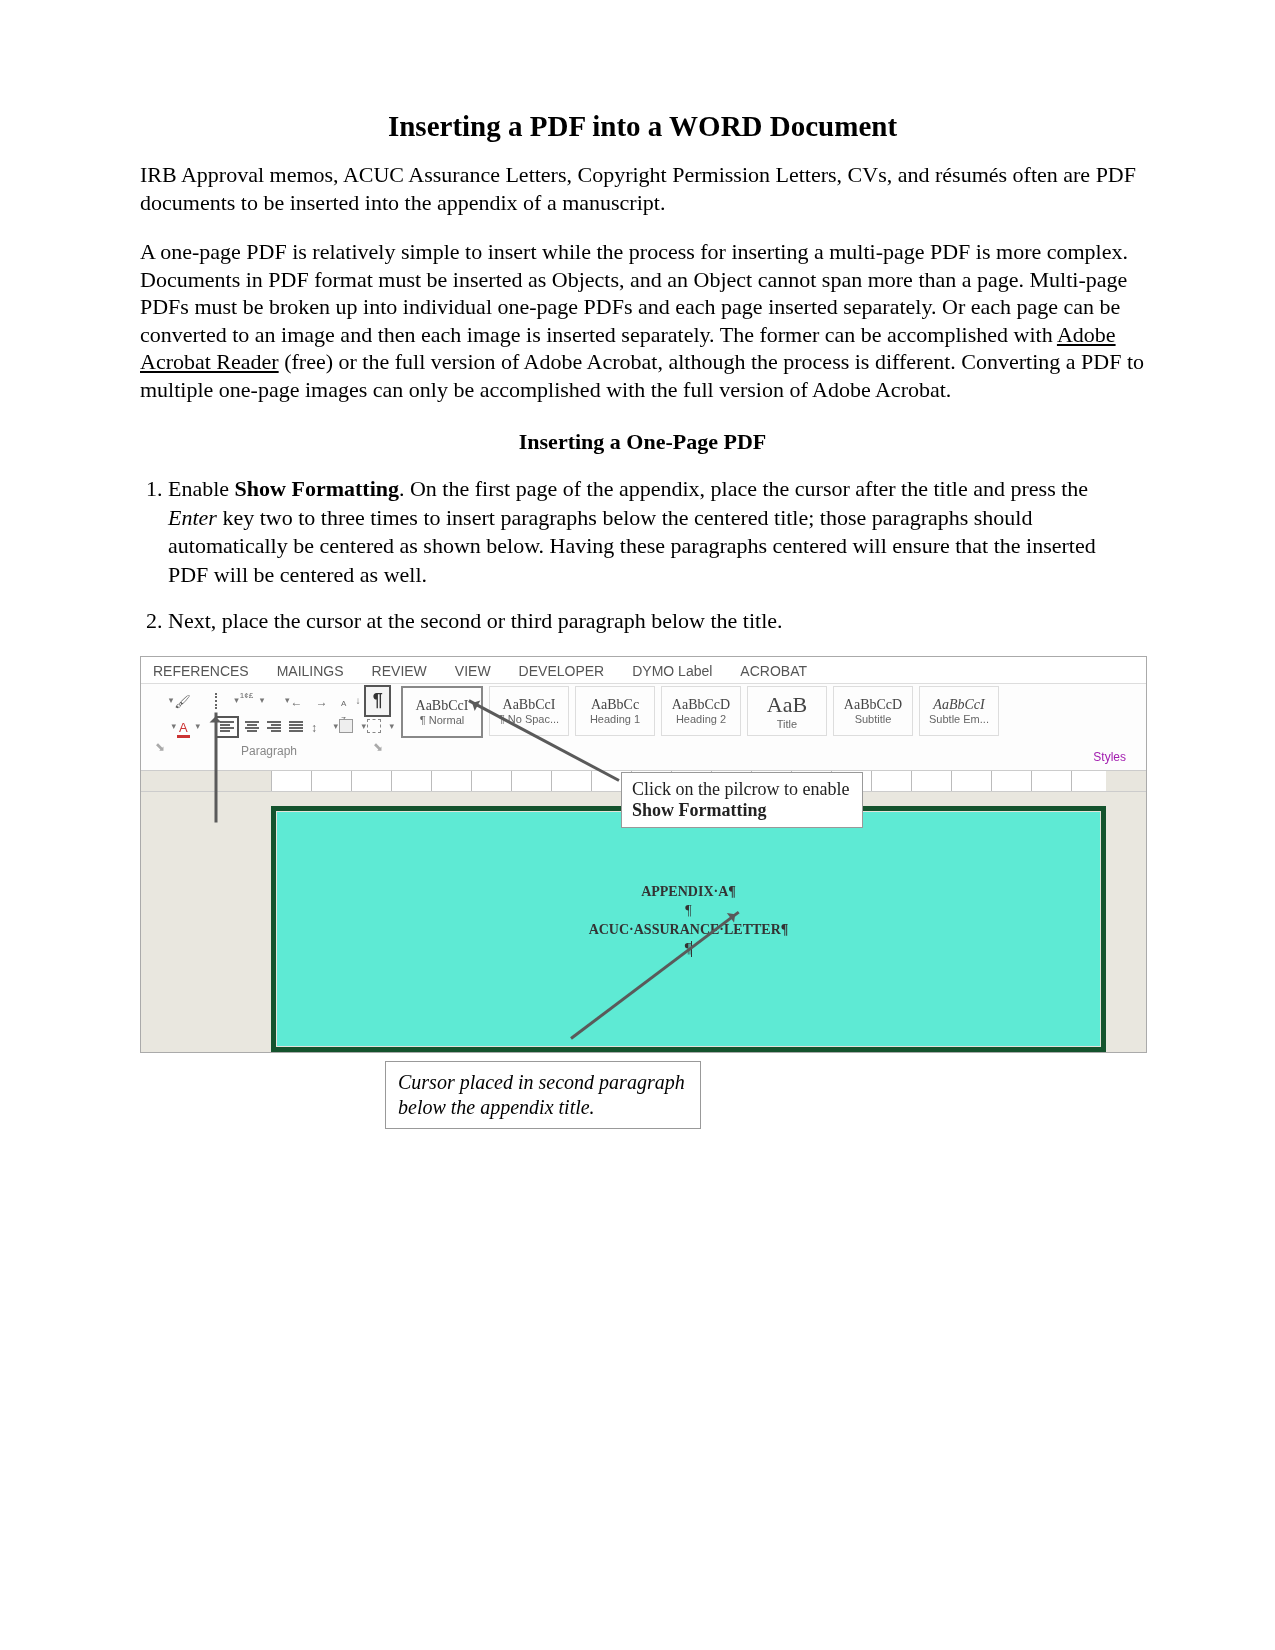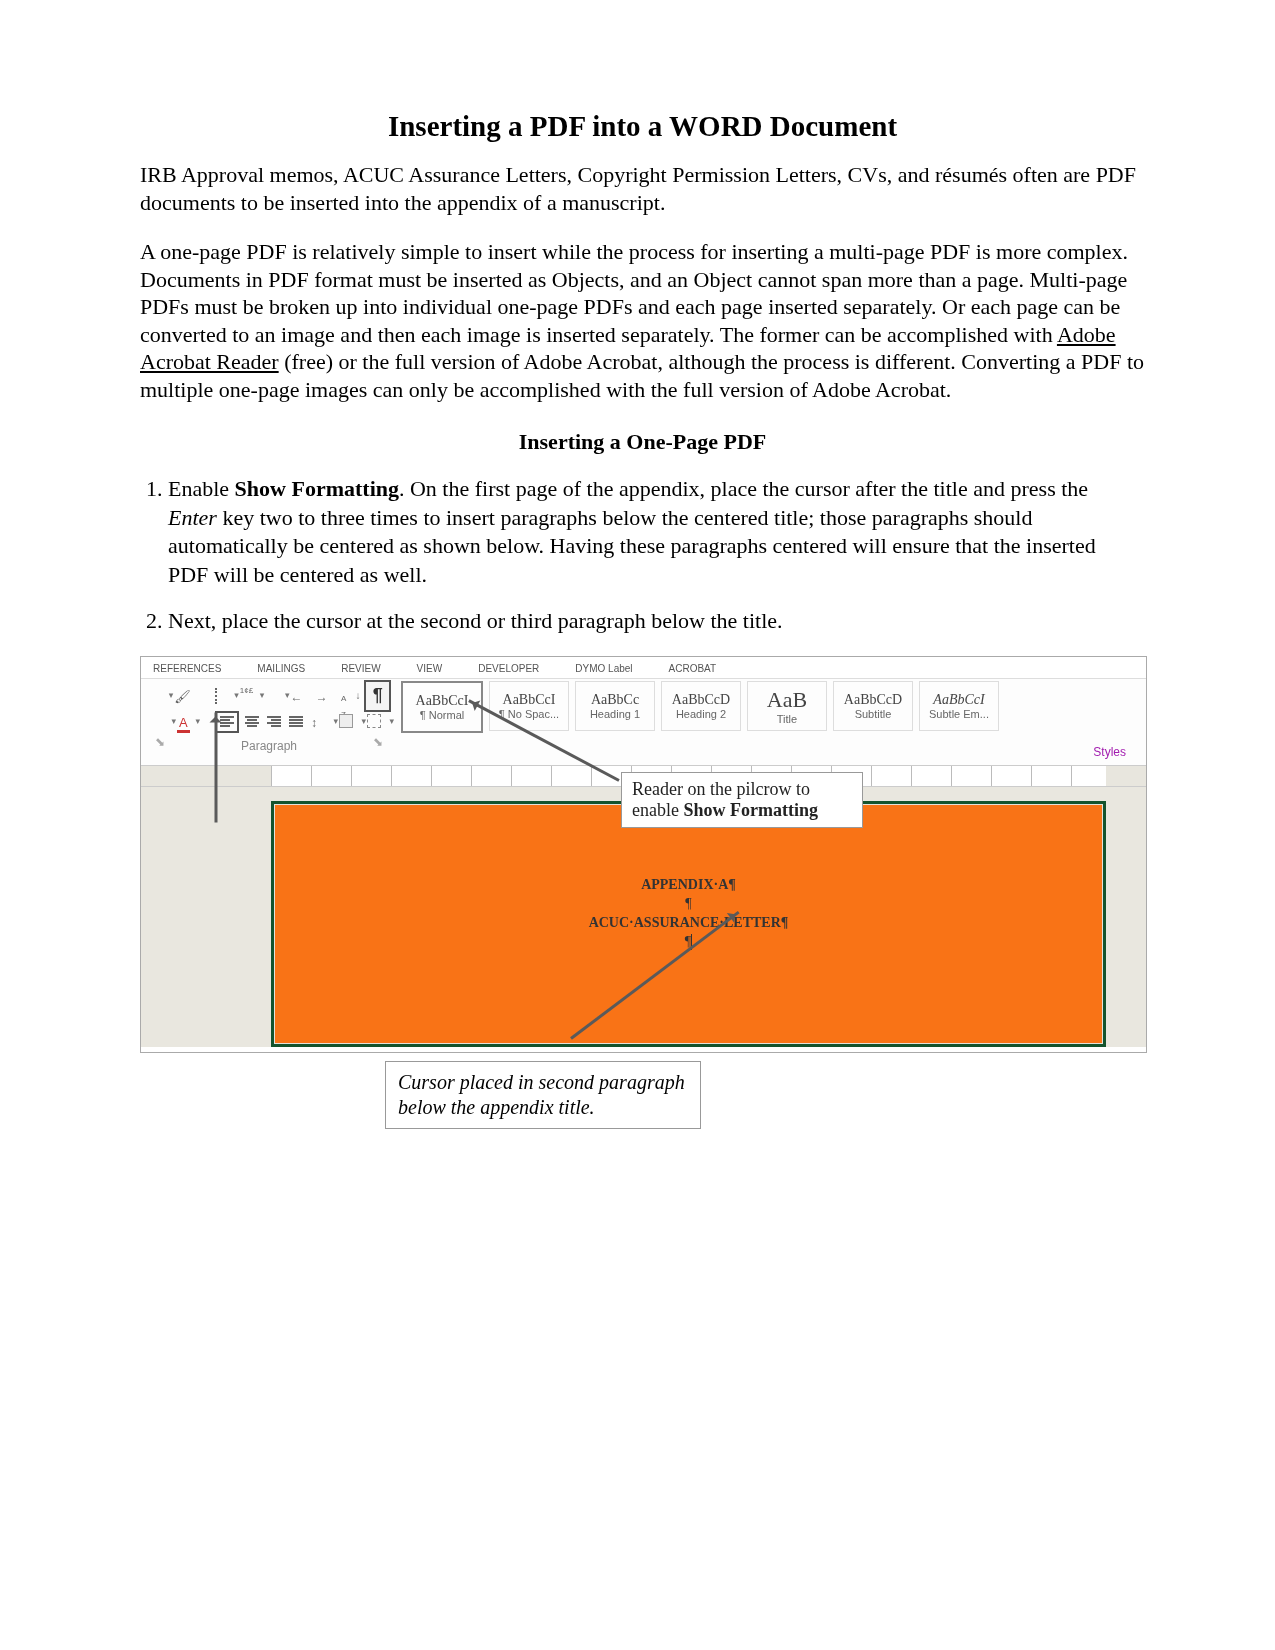--- a/index.html
+++ b/index.html
@@ -52,23 +52,23 @@
     color: #555;
     font-size: 14px;
     background: #fff;
     position: relative;
     height: 395px;
     overflow: hidden;
   }
   .ribbon-tabs {
     display: flex;
     padding: 6px 12px 4px 12px;
-    gap: 36px;
+    gap: 28px;
     border-bottom: 1px solid #ddd;
-    font-size: 10px;
+    font-size: 14px;
   }
   .ribbon-tabs span { white-space: nowrap; }
   .ribbon-body {
     height: 86px;
     border-bottom: 1px solid #ccc;
     position: relative;
     background: #fdfdfd;
   }
   .para-group {
     position: absolute;
@@ -166,22 +166,22 @@
   }
 
   .doc-area {
     position: relative;
     background: #e9e7df;
     height: 260px;
   }
   .paper {
     position: absolute;
     left: 130px; right: 40px; top: 14px; bottom: 0;
-    background: #f97316;
-    border: 3px solid #14532d;
+    background: #5eead4;
+    border: 5px solid #14532d;
     box-shadow: 0 0 0 1px #e4e2da inset;
   }
   .doc-text {
     position: absolute; left:0; right:0; top: 72px;
     text-align: center;
     font-family: "Times New Roman", serif;
     font-weight: bold;
     font-size: 14px; color:#333;
     line-height: 1.35;
   }
@@ -360,21 +360,21 @@
         <div class="doc-text">
           <div>APPENDIX·A¶</div>
           <div class="pil">¶</div>
           <div>ACUC·ASSURANCE·LETTER¶</div>
           <div class="pil"><span>¶</span><span class="cursor-mark"></span></div>
         </div>
       </div>
     </div>
 
     <div id="callout1" class="callout">
-      <span>Reader on the pilcrow to enable </span><span class="bold">Show Formatting</span>
+      <span>Click on the pilcrow to enable </span><span class="bold">Show Formatting</span>
     </div>
 
     <div id="arrow-pilcrow" class="arrow"></div>
     <div id="arrow-align" class="arrow"></div>
     <div id="arrow-cursor" class="arrow"></div>
 
   </div>
 
   <div class="outer-callout-wrap">
     <div class="outer-callout">Cursor placed in second paragraph below the appendix title.</div>

